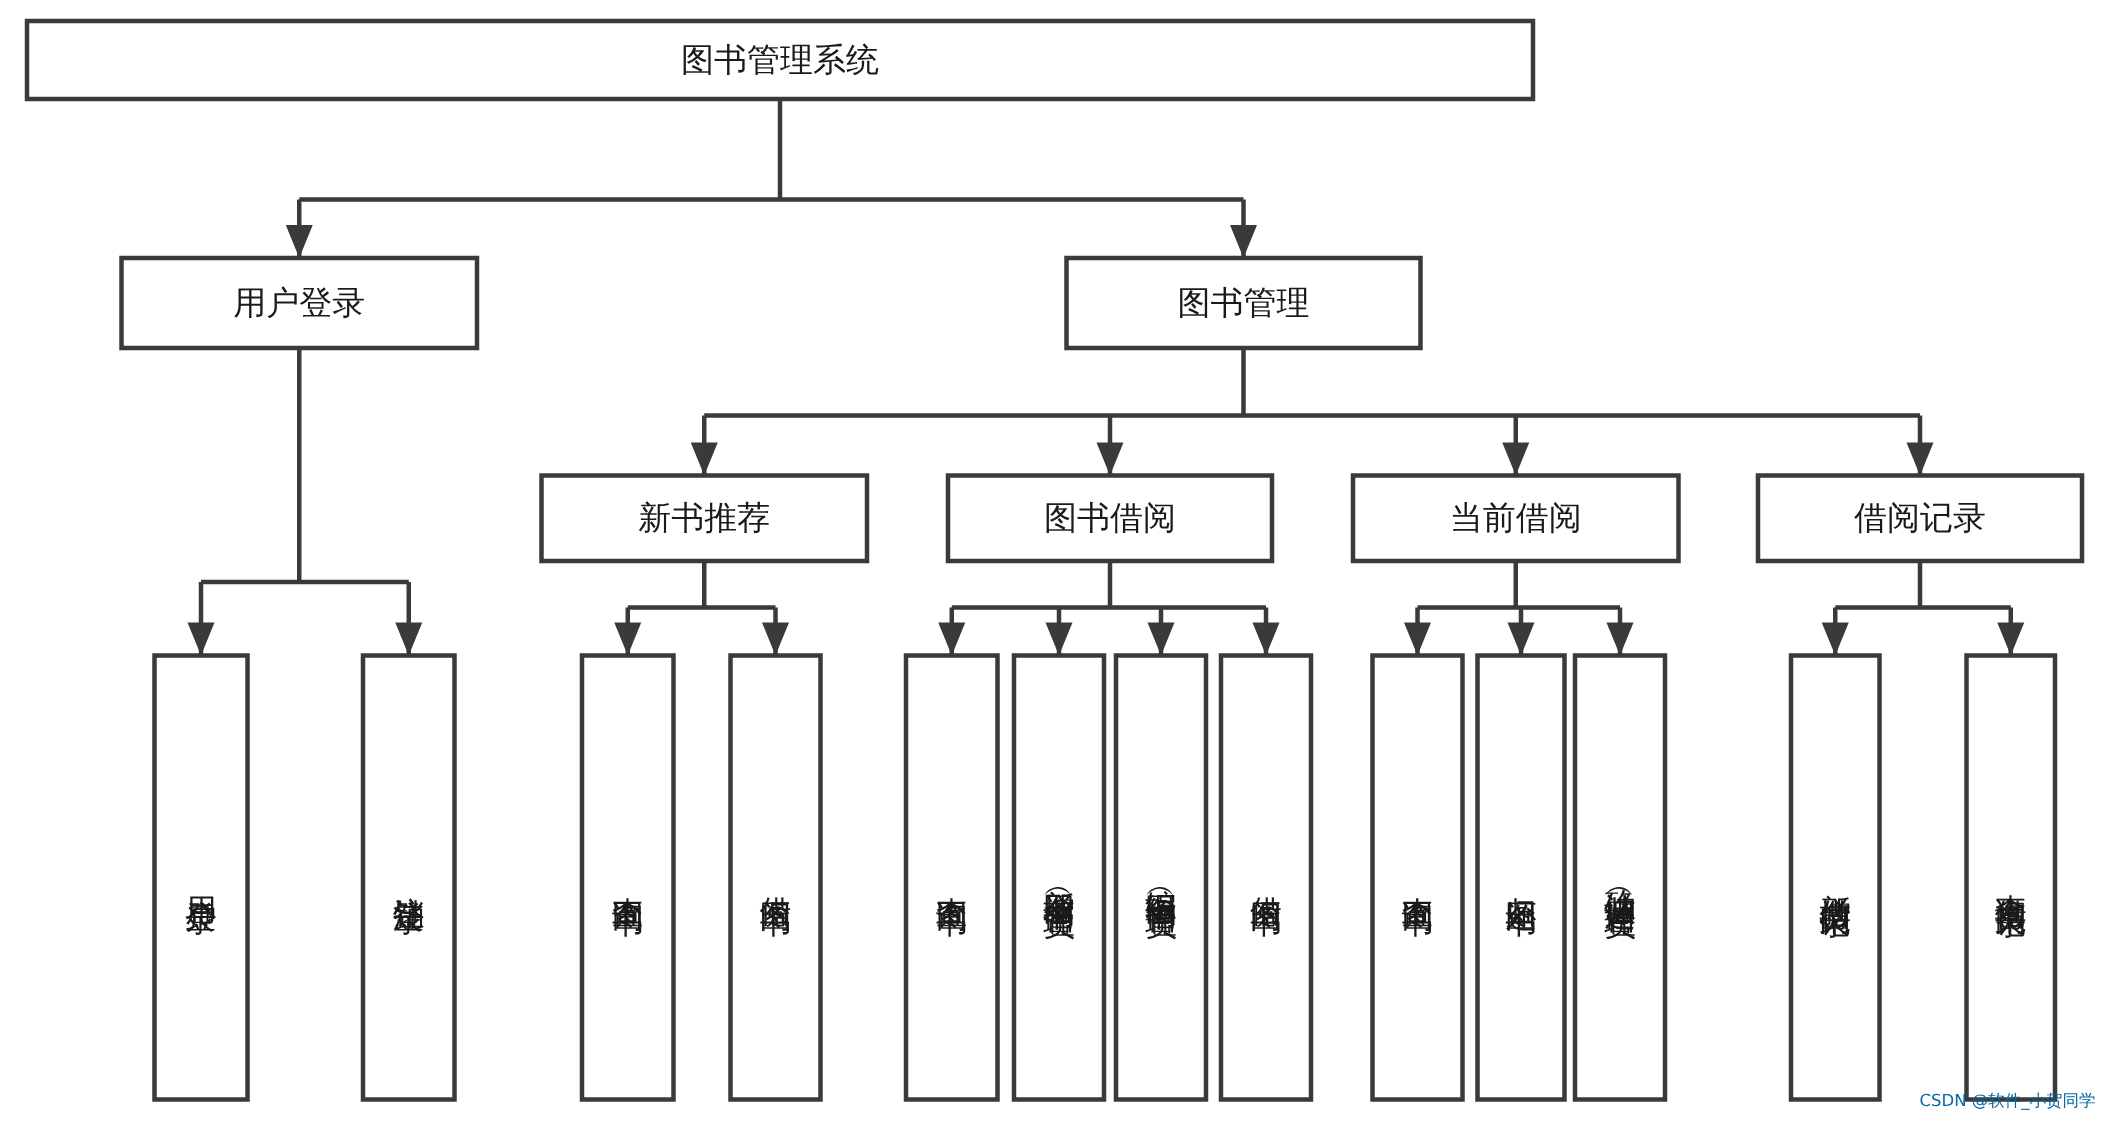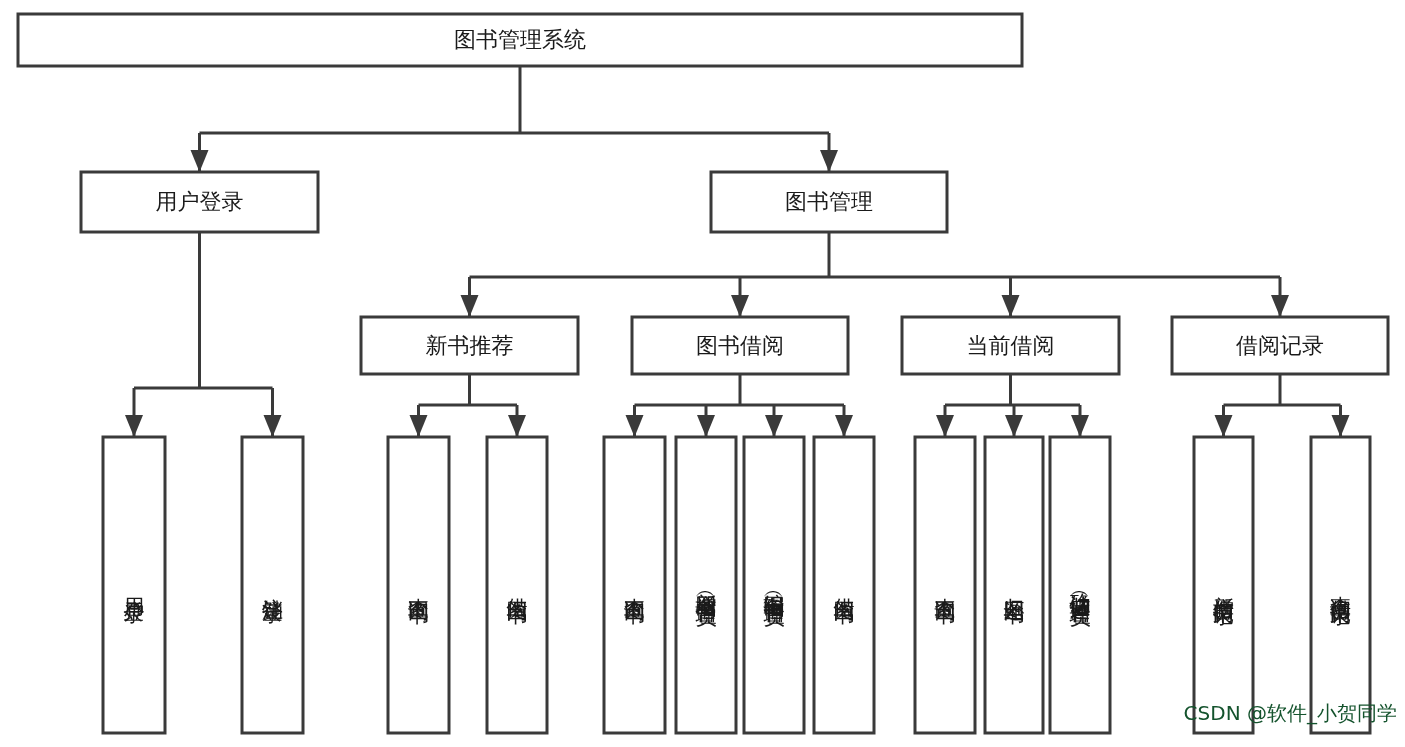--- a/index.html
+++ b/index.html
@@ -63,24 +63,24 @@
     font-size: 21px;
     line-height: 1.15;
     color: #1a1a1a;
     letter-spacing: 2px;
     white-space: nowrap;
     text-align: center;
   }
   #watermark {
     position: absolute;
     right: 8px;
-    bottom: 20px;
-    font-family: "DejaVu Sans", "Liberation Sans", sans-serif;
-    font-size: 20px;
-    color: #14532d;
+    bottom: 6px;
+    font-family: "DejaVu Sans", "Liberation Sans", sans-serif;
+    font-size: 11px;
+    color: #0369a1;
     white-space: nowrap;
     user-select: none;
   }
 </style>
 </head>
 <body>
 
 <div id="diagram-root">
 
   <svg id="flow-svg" viewBox="0 0 1405 747">

